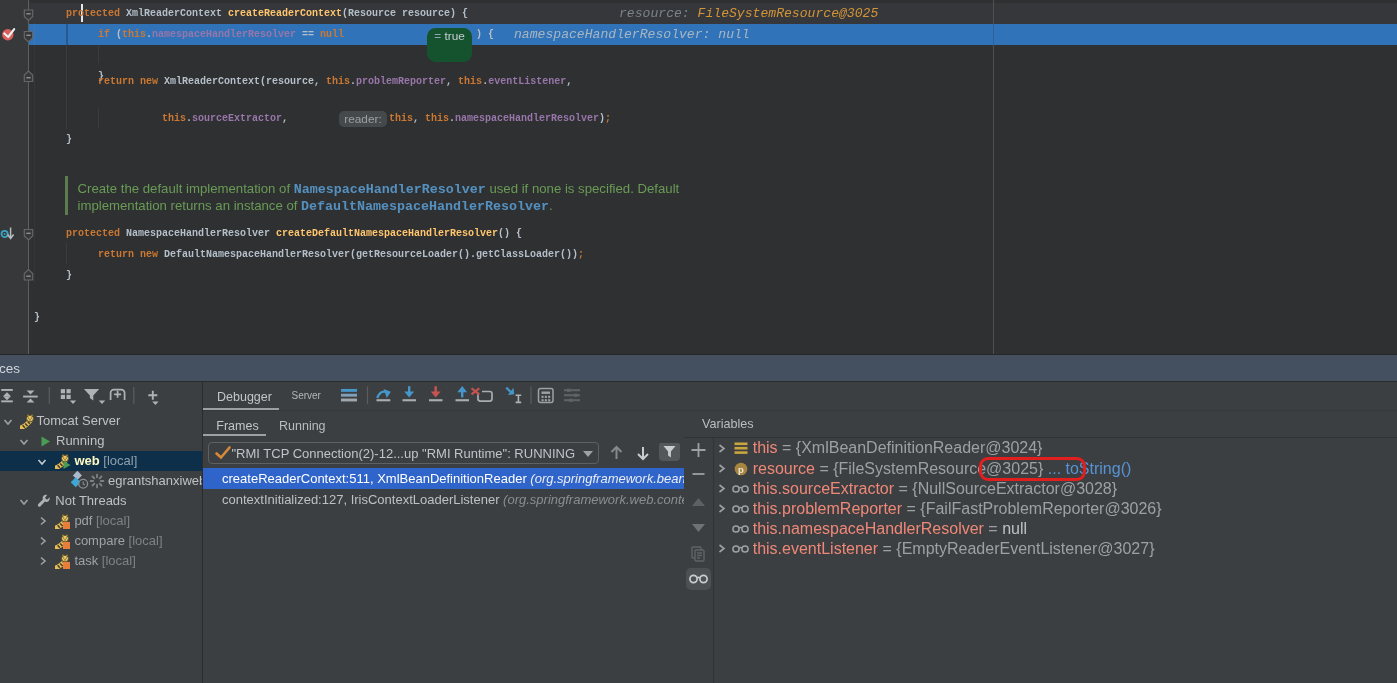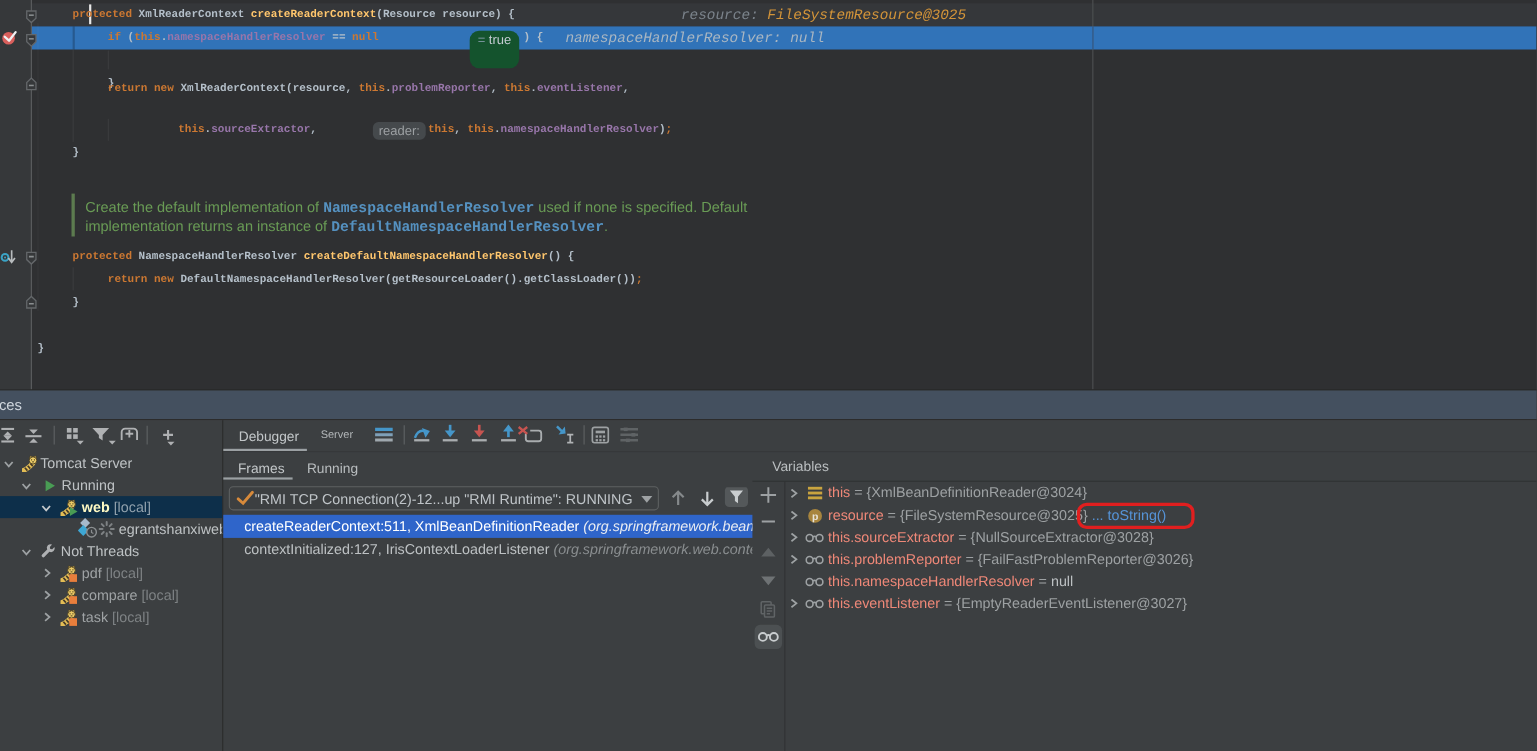--- a/index.html
+++ b/index.html
@@ -279,21 +279,21 @@
       <circle cx="9.5" cy="141" r="3.6"></circle>
       <circle cx="19.5" cy="141" r="3.6"></circle>
       <path d="M13.1 140 a2 2 0 0 1 2.8 0"></path>
     </g>
   </svg>
 
   <div class="ptext" style="left:702px;top:416.5px;color:#babec0;font-size:12.6px;">Variables</div>
 
   <div id="vars">
     <style>
-      .vrow { position:absolute; height:20px; line-height:20px; font-size:13px; white-space:pre; }
+      .vrow { position:absolute; height:20px; line-height:20px; font-size:16px; white-space:pre; }
       .vn { color:#ef8878; }
       .vg { color:#9da1a3; }
       .chev { position:absolute; width:9px; height:9px; }
       .glasses { position:absolute; width:17px; height:10px; }
     </style>
     <svg class="chev" style="left:716.5px;top:443.5px;" viewBox="0 0 9 9">
         <path d="M2.5 1 L7 4.5 L2.5 8" stroke="#9da1a3" stroke-width="1.6" fill="none"></path>
       </svg>
     <svg class="chev" style="left:716.5px;top:464px;" viewBox="0 0 9 9">
         <path d="M2.5 1 L7 4.5 L2.5 8" stroke="#9da1a3" stroke-width="1.6" fill="none"></path>

